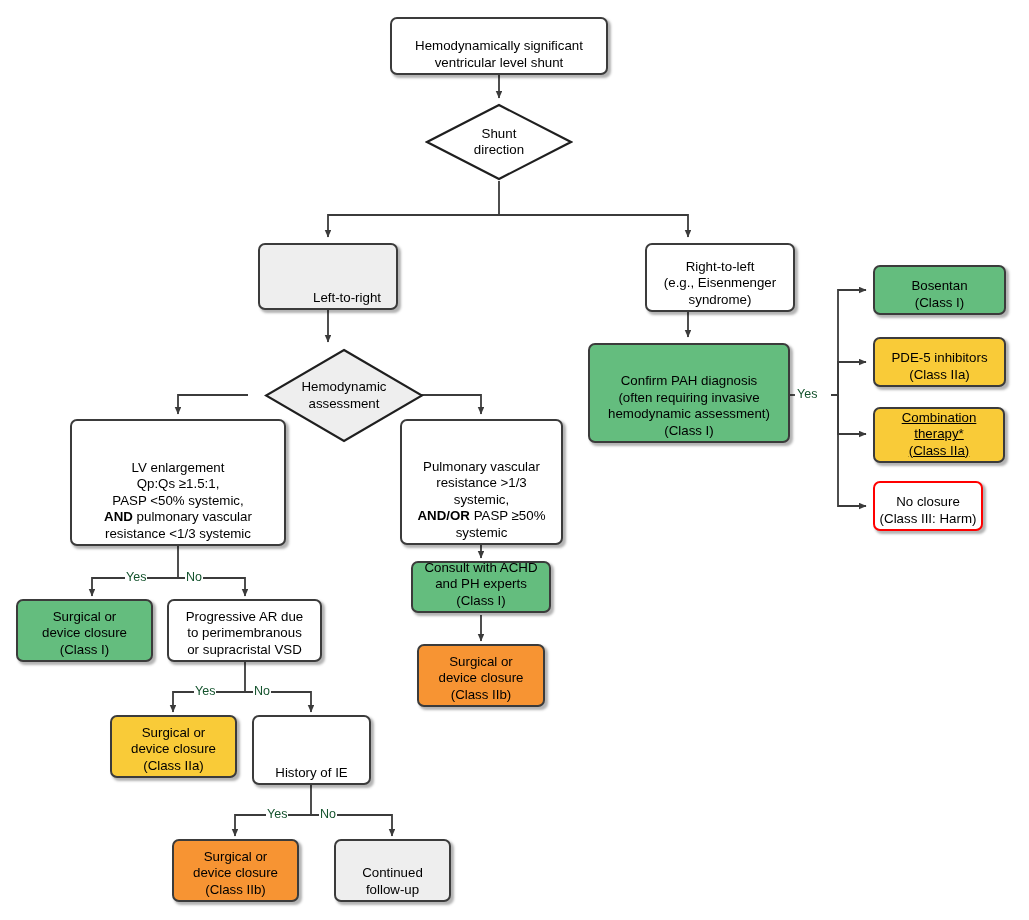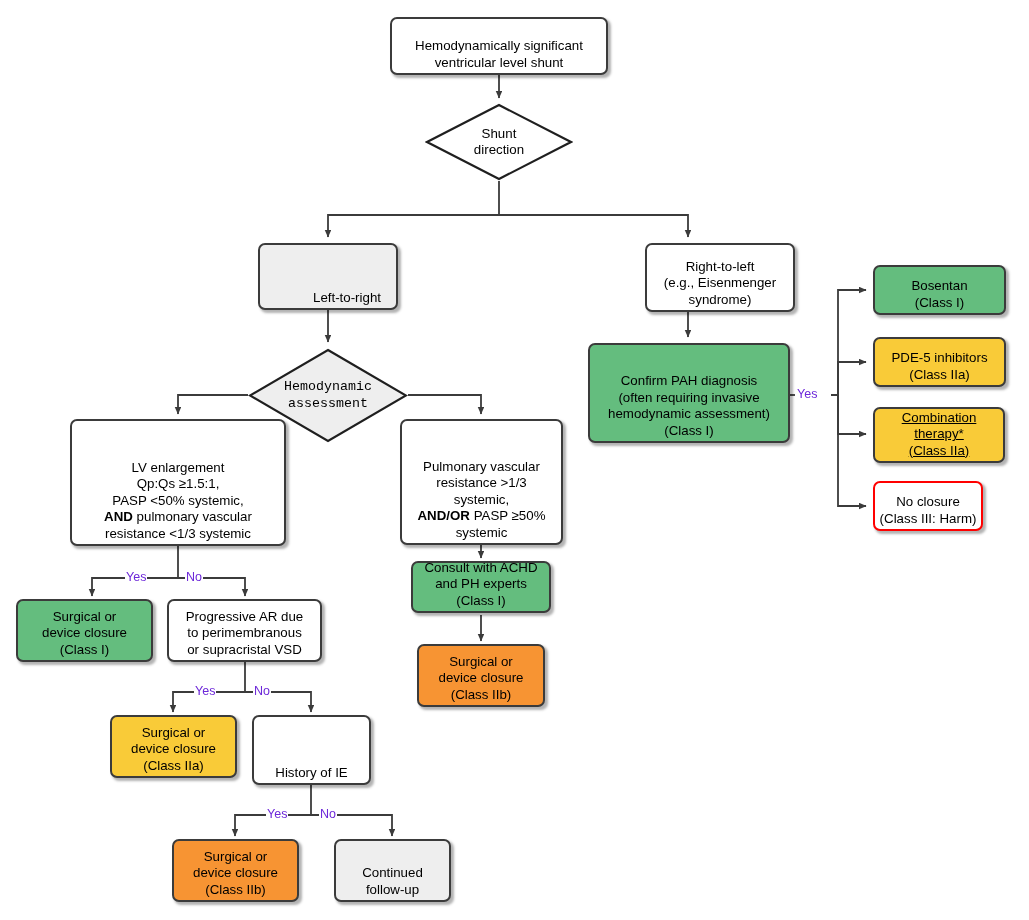--- a/index.html
+++ b/index.html
@@ -69,21 +69,21 @@
     justify-content: center;
     text-align: center;
     font-size: 13.3px;
     line-height: 16.5px;
     color: #000000;
   }
   .edge-label {
     position: absolute;
     font-size: 12.5px;
     line-height: 13px;
-    color: #6d28d9;
+    color: #14532d;
     background: #ffffff;
     padding: 0 1px;
     white-space: nowrap;
     z-index: 4;
   }
 </style>
 </head>
 <body>
 
 <div id="canvas">
@@ -150,21 +150,21 @@
   </div>
 
   <div class="node fill-white" style="left:613px; top:243px; width:150px; height:69px;margin-left:32px;">
     <span class="txt"><span>Right-to-left</span><br><span>(e.g., Eisenmenger</span><br><span>syndrome)</span></span>
   </div>
 
   <div class="node fill-green" style="left:588px; top:343px; width:202px; height:100px;">
     <span class="txt"><span>Confirm PAH diagnosis</span><br><span>(often requiring invasive</span><br><span>hemodynamic assessment)</span><br><span>(Class I)</span></span>
   </div>
 
-  <div class="diamond" style="left:248px; top:348px; width:160px; height:95px;font-family:Liberation Mono, monospace;">
+  <div class="diamond" style="left:264px; top:348px; width:160px; height:95px;">
     <svg class="dshape" viewBox="0 0 160 95" preserveAspectRatio="none">
       <polygon points="80,2 158,47.5 80,93 2,47.5" fill="#eeeeee" stroke="#1f1f1f" stroke-width="2.2"></polygon>
     </svg>
     <div class="dlabel">
       <span><span>Hemodynamic</span><br><span>assessment</span></span>
     </div>
   </div>
 
   <div class="node fill-white" style="left:70px; top:419px; width:216px; height:127px;">
     <span class="txt"><span>LV enlargement</span><br><span>Qp:Qs ≥1.5:1,</span><br><span>PASP &lt;50% systemic,</span><br><b>AND</b><span> pulmonary vascular</span><br><span>resistance &lt;1/3 systemic</span></span>

